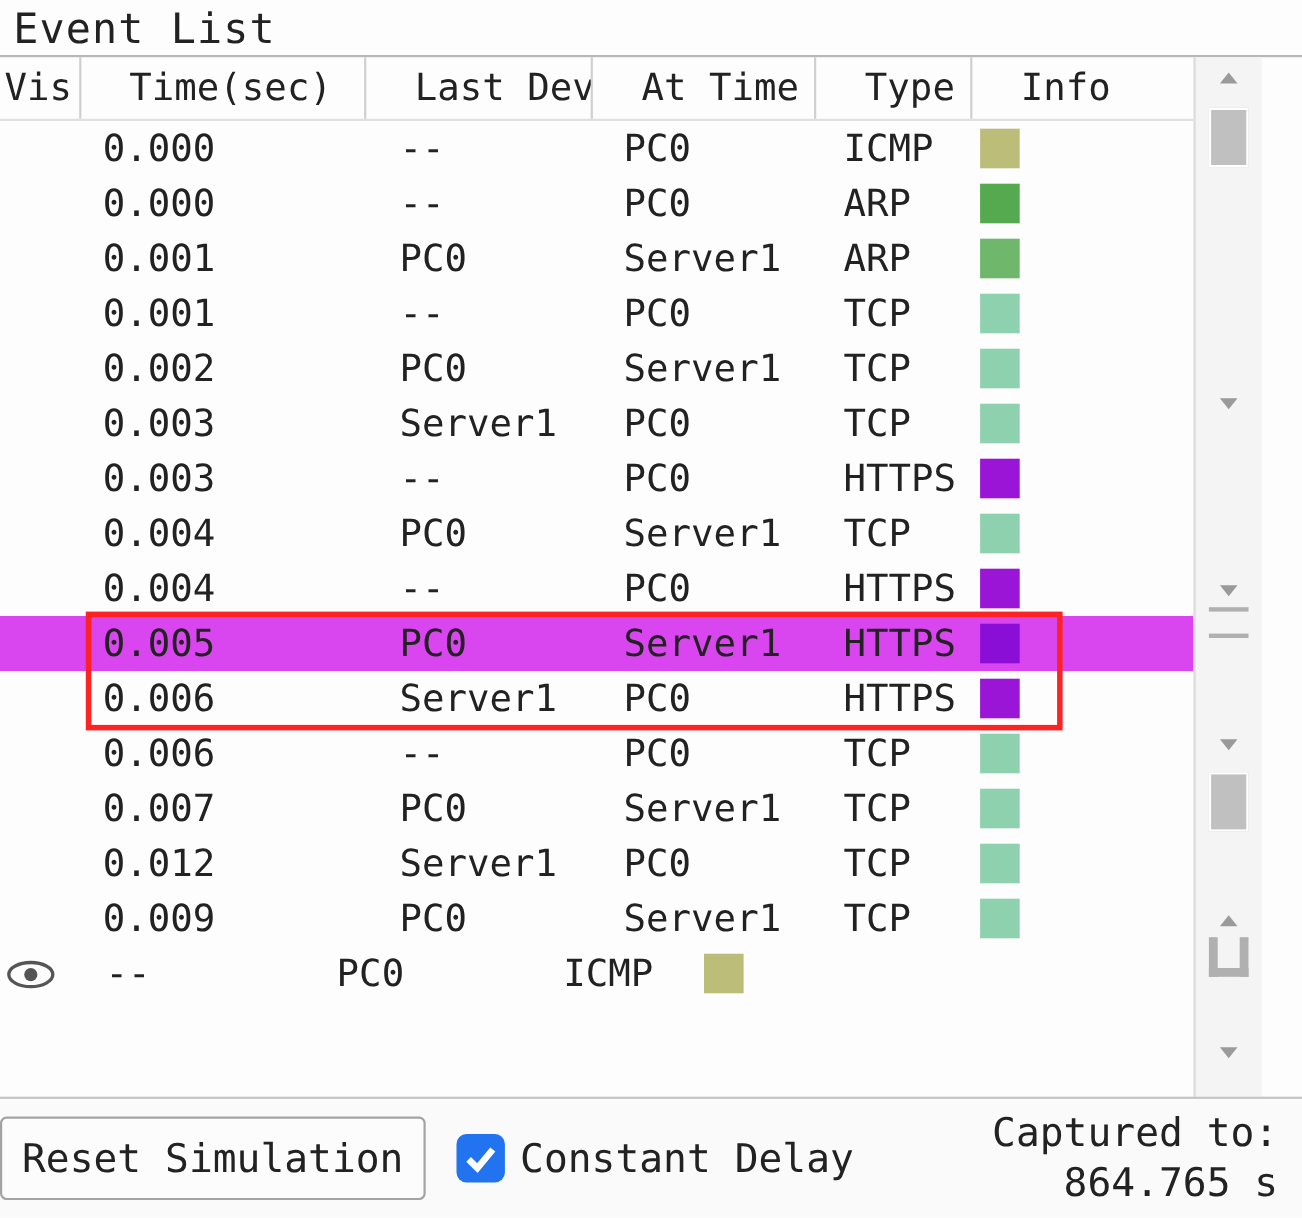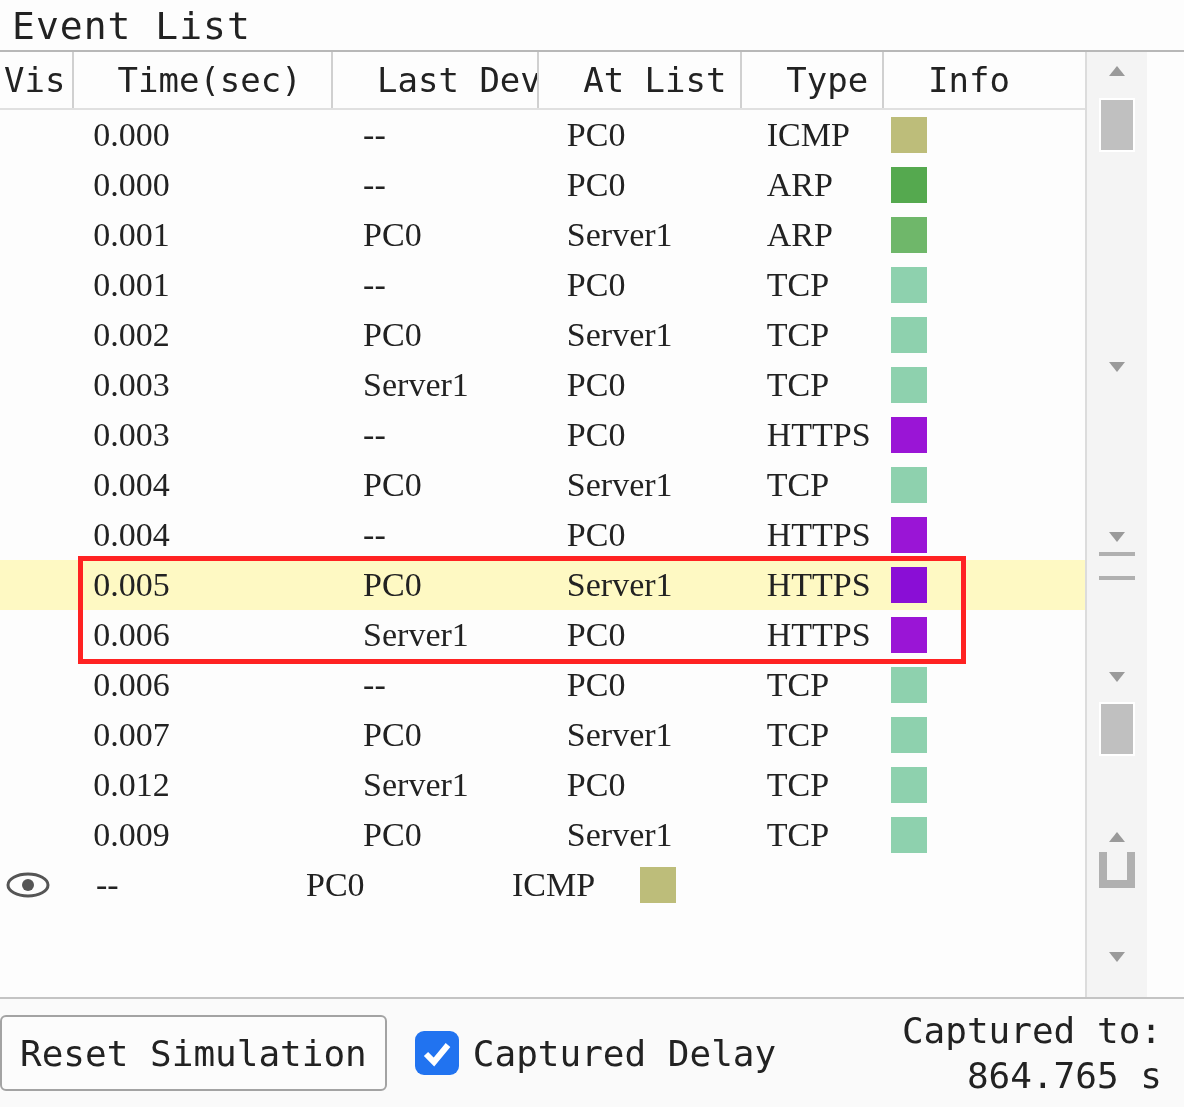--- a/index.html
+++ b/index.html
@@ -8,23 +8,23 @@
   .table-wrap{position:relative;display:flex;}
   .table-area{position:relative;width:1085px;}
   .hdr{display:flex;height:56px;align-items:center;border-bottom:2px solid #e0e0e0;gap:40px;}
   .hdr .cell{border-right:2px solid #d0d0d0;height:100%;display:flex;align-items:center;box-sizing:border-box;padding-left:4px;overflow:hidden;white-space:nowrap;}
   .col-vis{width:92px;}
   .col-time{width:278px;}
   .col-last{width:210px;}
   .col-at{width:206px;}
   .col-type{width:128px;}
   .col-info{width:204px;border-right:none!important;}
-  .rows{position:relative;font-family:Liberation Serif, serif;}
+  .rows{position:relative;}
   .row{display:flex;height:50px;align-items:center;}
-  .row.sel{background:#fef9c3;}
+  .row.sel{background:#d946ef;}
   .row .c{box-sizing:border-box;padding-left:4px;overflow:hidden;white-space:nowrap;height:100%;display:flex;align-items:center;}
   .swatch{width:36px;height:36px;display:inline-block;}
   .eye{width:48px;height:30px;}
   .eye svg{width:100%;height:100%;}
   
   .hlbox{position:absolute;border:5px solid #ff2222;pointer-events:none;box-sizing:border-box;}
   
   .scrollbar{width:60px;background:#f4f4f4;border-left:2px solid #dcdcdc;position:relative;height:1000px;}
   .sbtn{width:100%;height:30px;display:flex;align-items:center;justify-content:center;color:#9a9a9a;}
   .sbtn svg{width:20px;height:14px;}
@@ -44,21 +44,21 @@
 <div class="panel">
 
   <div class="title">Event List</div>
 
   <div class="table-wrap">
     <div class="table-area">
       <div class="hdr">
         <div class="cell col-vis">Vis.</div>
         <div class="cell col-time">Time(sec)</div>
         <div class="cell col-last">Last Dev</div>
-        <div class="cell col-at">At List</div>
+        <div class="cell col-at">At Time</div>
         <div class="cell col-type">Type</div>
         <div class="cell col-info">Info</div>
       </div>
       <div class="rows" id="rows">
           <div class="row">
             <div class="c col-vis"></div>
             <div class="c col-time">0.000</div>
             <div class="c col-last">--</div>
             <div class="c col-at">PC0</div>
             <div class="c col-type">ICMP</div>
@@ -265,20 +265,20 @@
 
   <div class="footer">
     <div class="rbtn">
       <span>Reset Simulation</span>
     </div>
     <div class="chk">
       <svg viewBox="0 0 32 32">
           <polyline points="5,17 13,25 27,8"></polyline>
         </svg>
     </div>
-    <div class="cdlabel">Captured Delay</div>
+    <div class="cdlabel">Constant Delay</div>
     <div class="captured">
       <div>Captured to:</div>
       <div>864.765 s</div>
     </div>
   </div>
 
 </div>
 
 </body></html>

